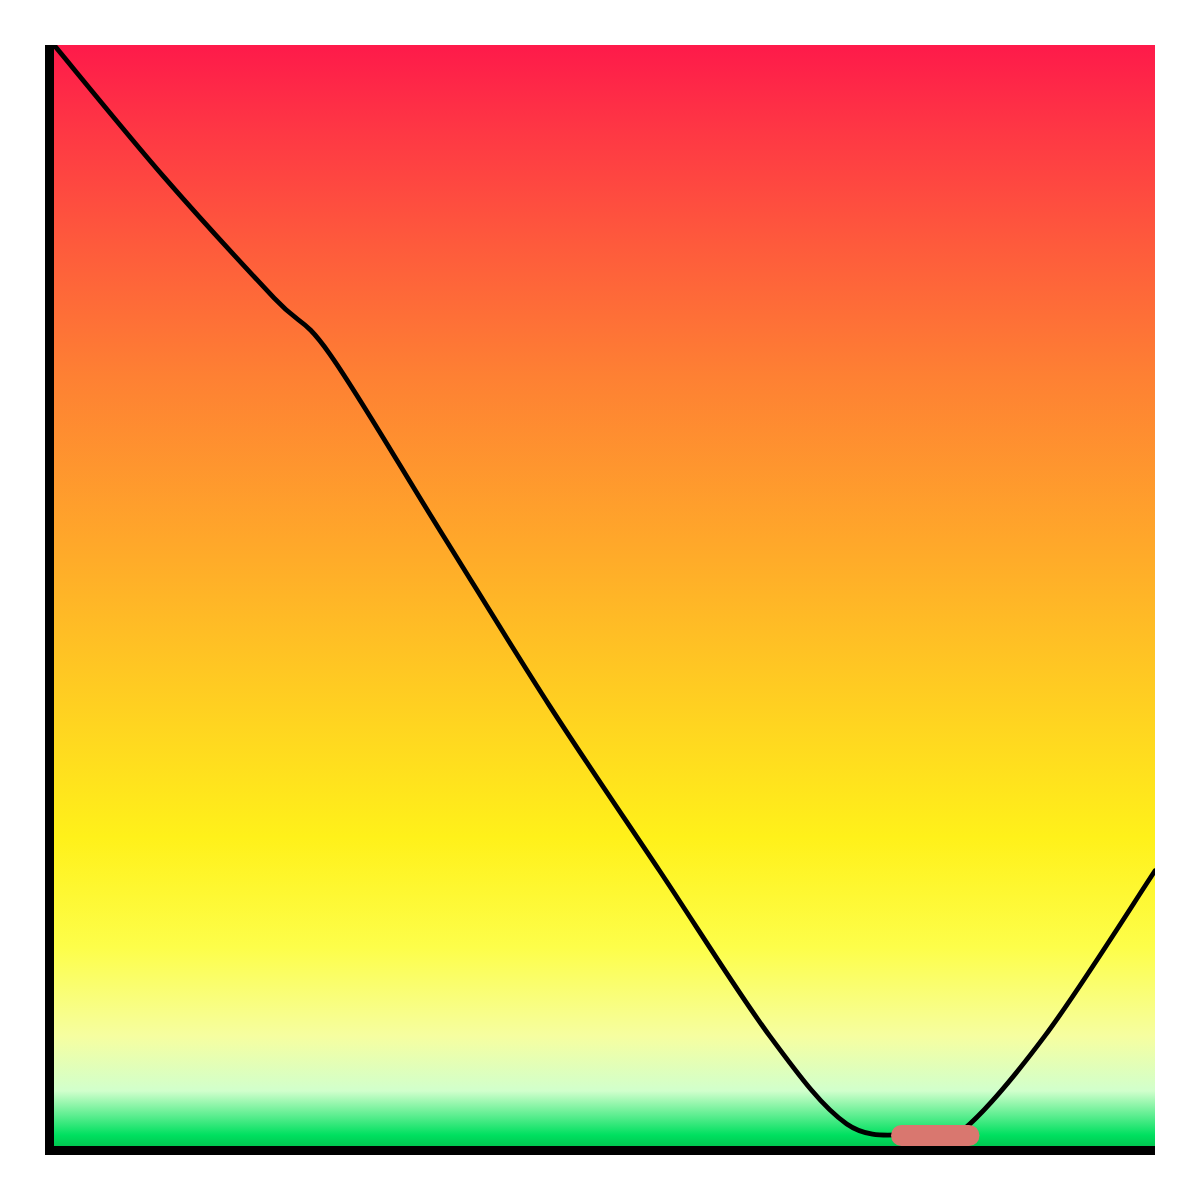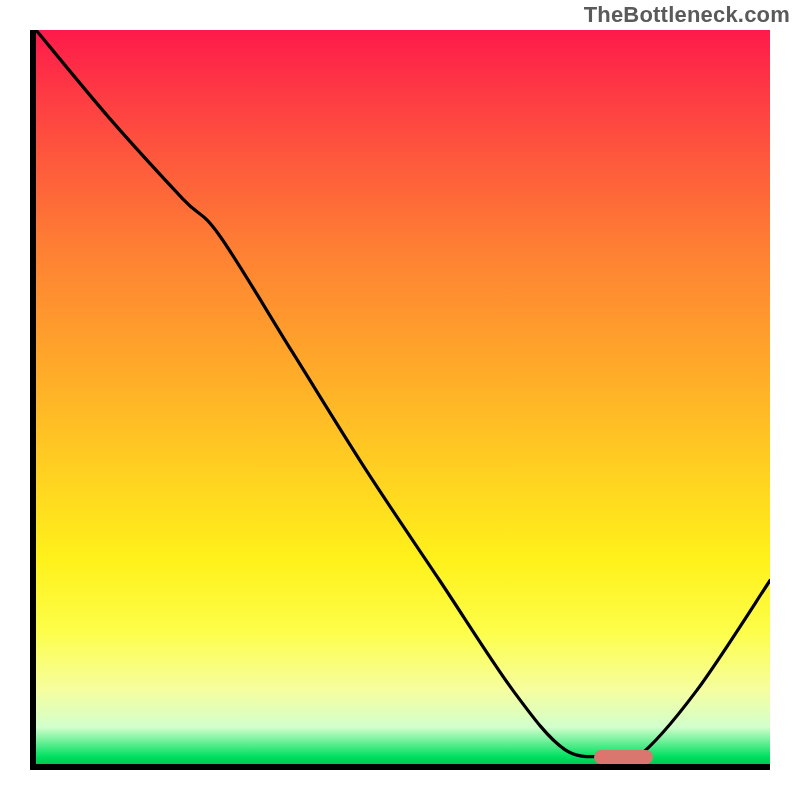--- a/index.html
+++ b/index.html
@@ -64,21 +64,20 @@
     position: absolute;
     height: 14px;
     border-radius: 7px;
     background: #d9776f;
   }
 </style>
 </head>
 <body>
 
 <div class="wrap">
-  <div class="watermark">TheBottleneck.com</div>
 
   <div class="plot">
 
     <div class="gradient"></div>
 
     <svg class="curve" viewBox="0 0 734 734" preserveAspectRatio="none">
       <path fill="none" stroke="#000" stroke-width="3.2" stroke-linecap="round" stroke-linejoin="round" d="M0,0 C12.233333333333334,14.680000000000007 48.93333333333334,59.943333333333385 73.4,88.08000000000004 C97.86666666666667,116.2166666666667 128.45000000000002,149.2466666666666 146.8,168.81999999999994 C165.15,188.39333333333326 165.15,179.82999999999998 183.5,205.51999999999998 C201.85,231.20999999999998 232.4333333333333,283.81333333333333 256.9,322.96 C281.3666666666667,362.1066666666666 305.8333333333333,402.47666666666663 330.3,440.4 C354.7666666666667,478.3233333333333 379.23333333333335,513.8 403.70000000000005,550.5 C428.16666666666674,587.2 456.30333333333334,632.4633333333334 477.1,660.6 C497.8966666666667,688.7366666666667 512.5766666666667,708.3100000000001 528.48,719.32 C544.3833333333333,730.33 560.2866666666666,725.4366666666666 572.52,726.66 C584.7533333333333,727.8833333333333 587.2,737.67 601.88,726.66 C616.56,715.65 638.58,689.96 660.6,660.6 C682.62,631.24 721.7666666666667,568.85 734,550.5"></path>
     </svg>
 
     <div class="marker" style="left: 557.84px; width: 58.72px; top: 719.66px;"></div>

